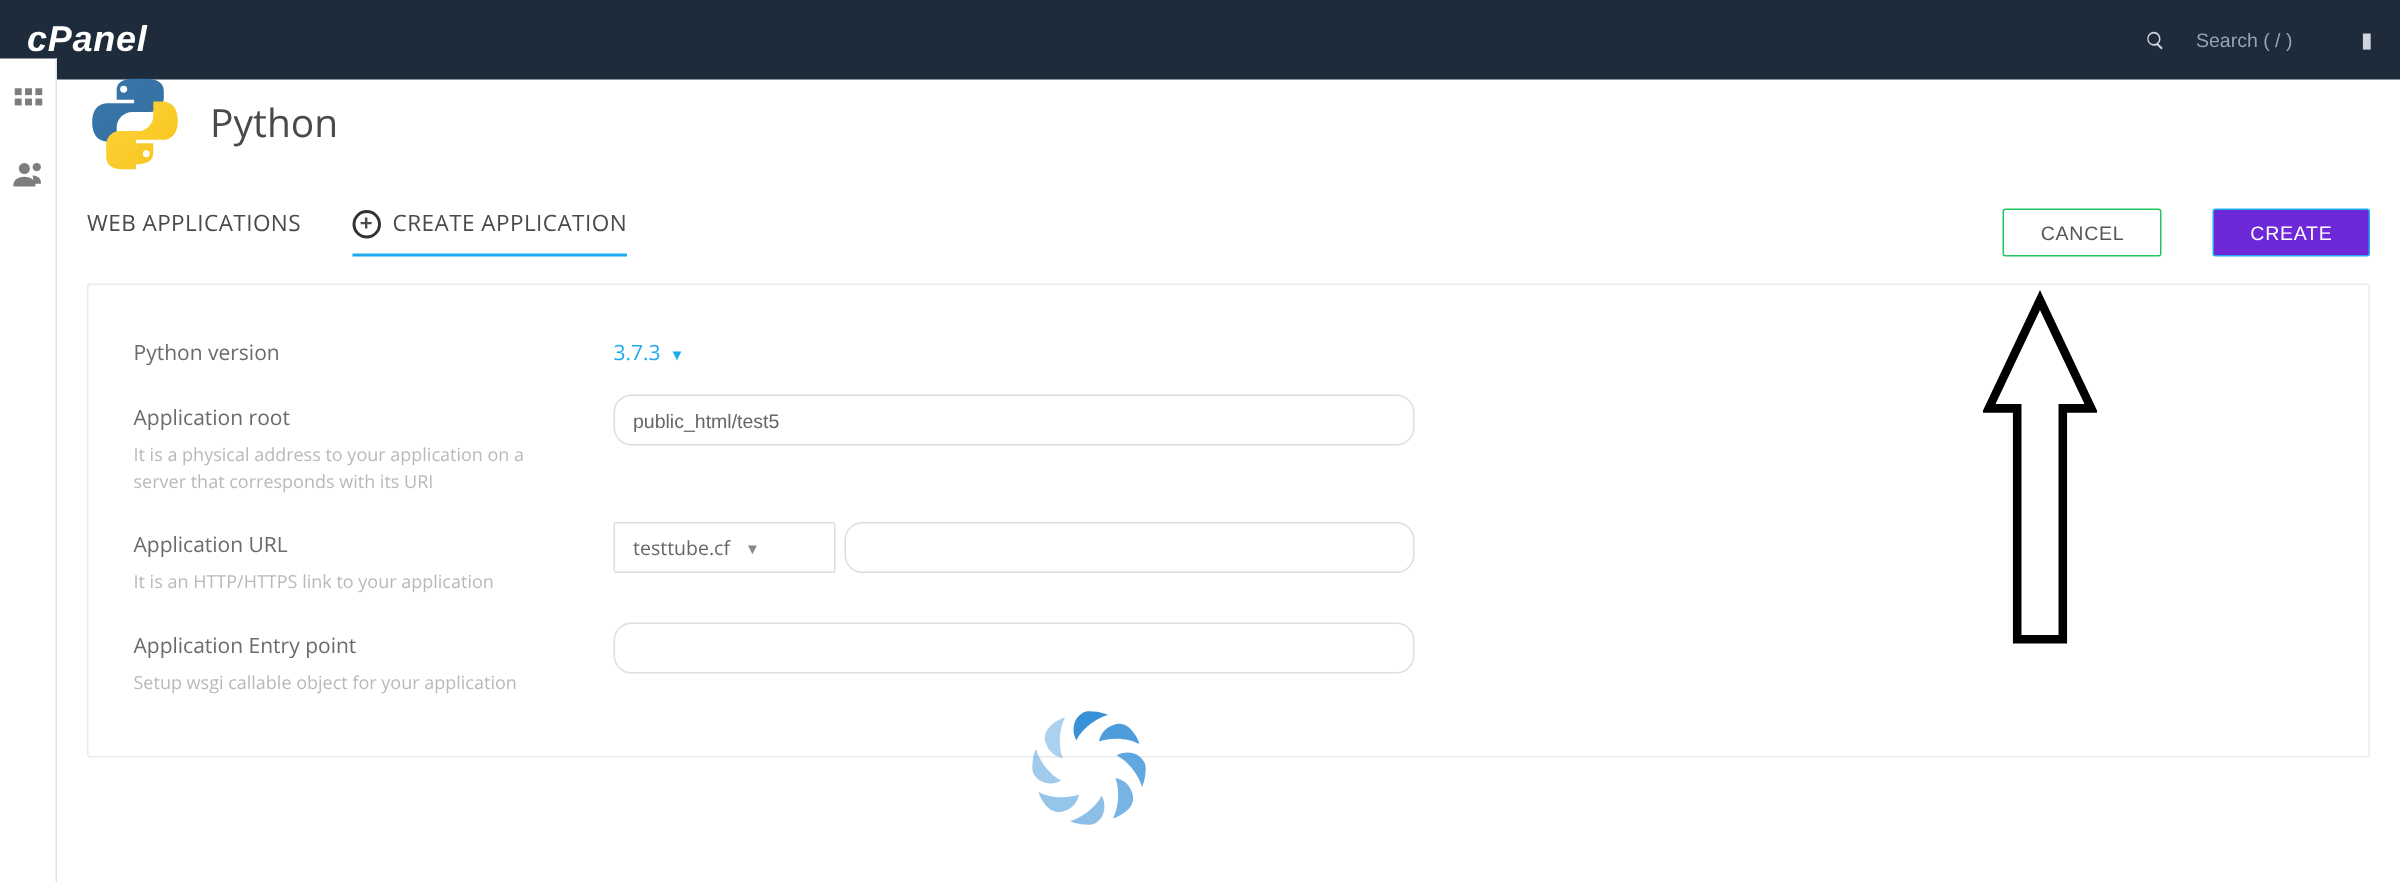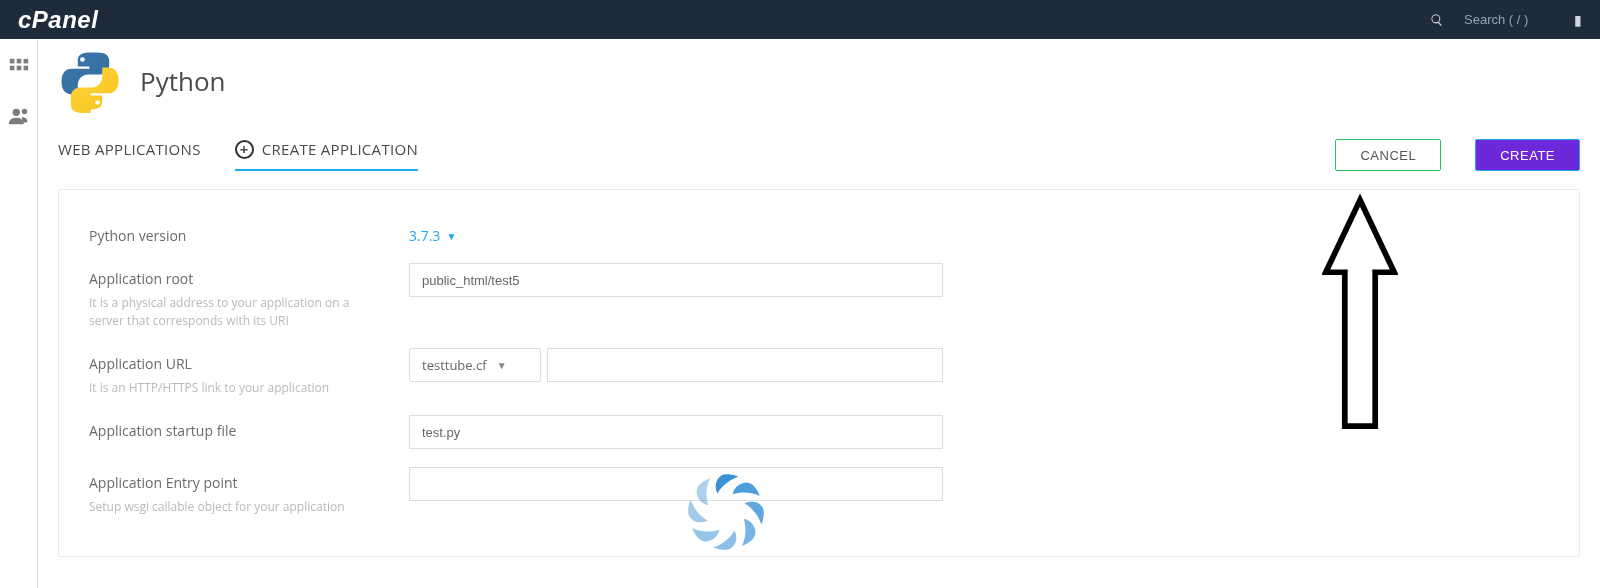--- a/index.html
+++ b/index.html
@@ -9,21 +9,21 @@
     color: #555;
     background: #fff;
     width: 1600px;
     height: 588px;
     overflow: hidden;
     position: relative;
   }
 
   
   .topbar {
-    height: 39px;
+    height: 53px;
     background: #1d2b3a;
     display: flex;
     align-items: center;
     padding: 0 12px 0 18px;
     color: #fff;
   }
   .logo {
     font-family: Arial, sans-serif;
     font-size: 24px;
     font-weight: 900;
@@ -150,21 +150,21 @@
     gap: 6px;
     cursor: pointer;
     padding-top:6px;
     justify-content:space-between;
   }
   .dropdown-link .caret { font-size: 10px; color:#1eaaf1; }
   .txt {
     width: 100%;
     height: 34px;
     border: 1px solid #dedede;
-    border-radius: 0;
+    border-radius: 12px;
     padding: 0 12px;
     font-size: 13px;
     color: #666;
     outline: none;
   }
   .domain-select {
     height: 34px;
     border: 1px solid #dedede;
     border-radius: 2px;
     padding: 0 26px 0 12px;
@@ -172,21 +172,21 @@
     color: #666;
     display: inline-flex;
     align-items: center;
     gap: 10px;
     cursor: pointer;
     background:#fff;
   }
   .domain-select .caret2 { font-size:10px; color:#888; }
   .url-row { display:flex; gap:6px; }
   .url-row .txt { flex:1; }
-  .domain-box { width:132px; flex: none; }
+  .domain-box { width:148px; flex: none; }
   .url-path { flex: 1; }
 
   
   .spinner {
     position: absolute;
     left: 684px;
     top: 470px;
     width: 84px;
     height: 84px;
     pointer-events: none;
@@ -302,28 +302,20 @@
       </div>
       <div class="input-col url-row">
         <div class="domain-select domain-box">
           <span>testtube.cf</span>
           <span class="caret2">▼</span>
         </div>
         <input class="txt url-path" value="" style="">
       </div>
     </div>
 
-    <div class="row">
-      <div class="label-col">
-        <div class="label">Application startup file</div>
-      </div>
-      <div class="input-col">
-        <input class="txt" value="test.py" style="">
-      </div>
-    </div>
 
     <div class="row" style="margin-bottom:0">
       <div class="label-col">
         <div class="label">Application Entry point</div>
         <div class="hint">Setup wsgi callable object for your application</div>
       </div>
       <div class="input-col">
         <input class="txt" value="" style="">
       </div>
     </div>

